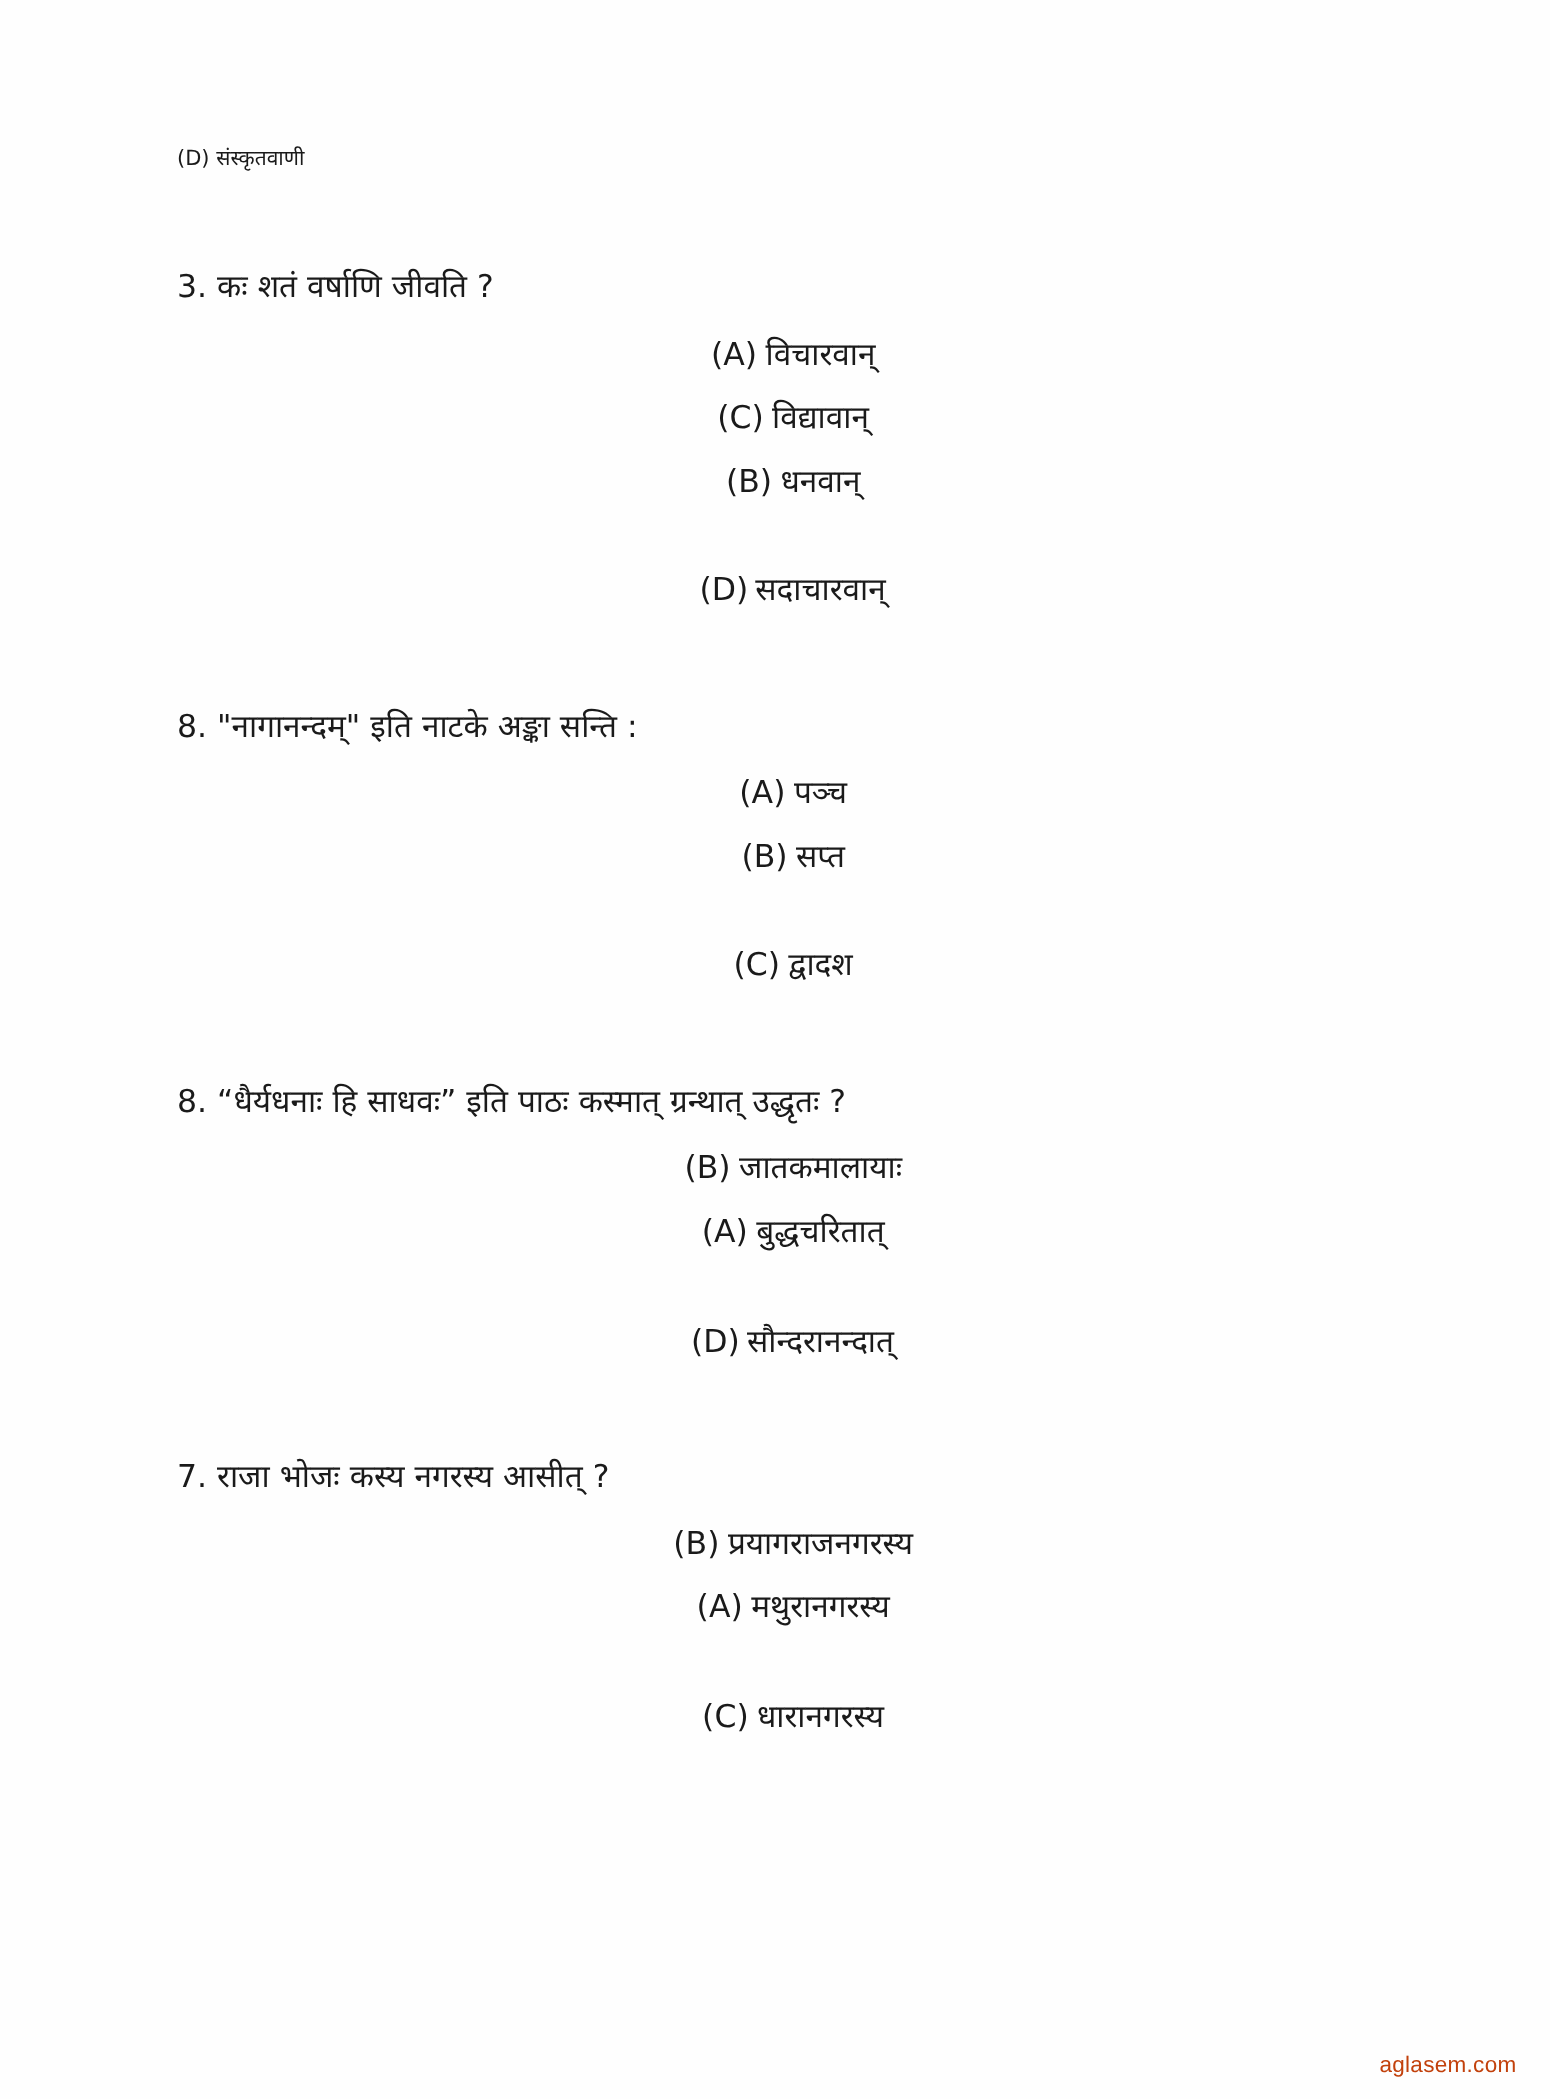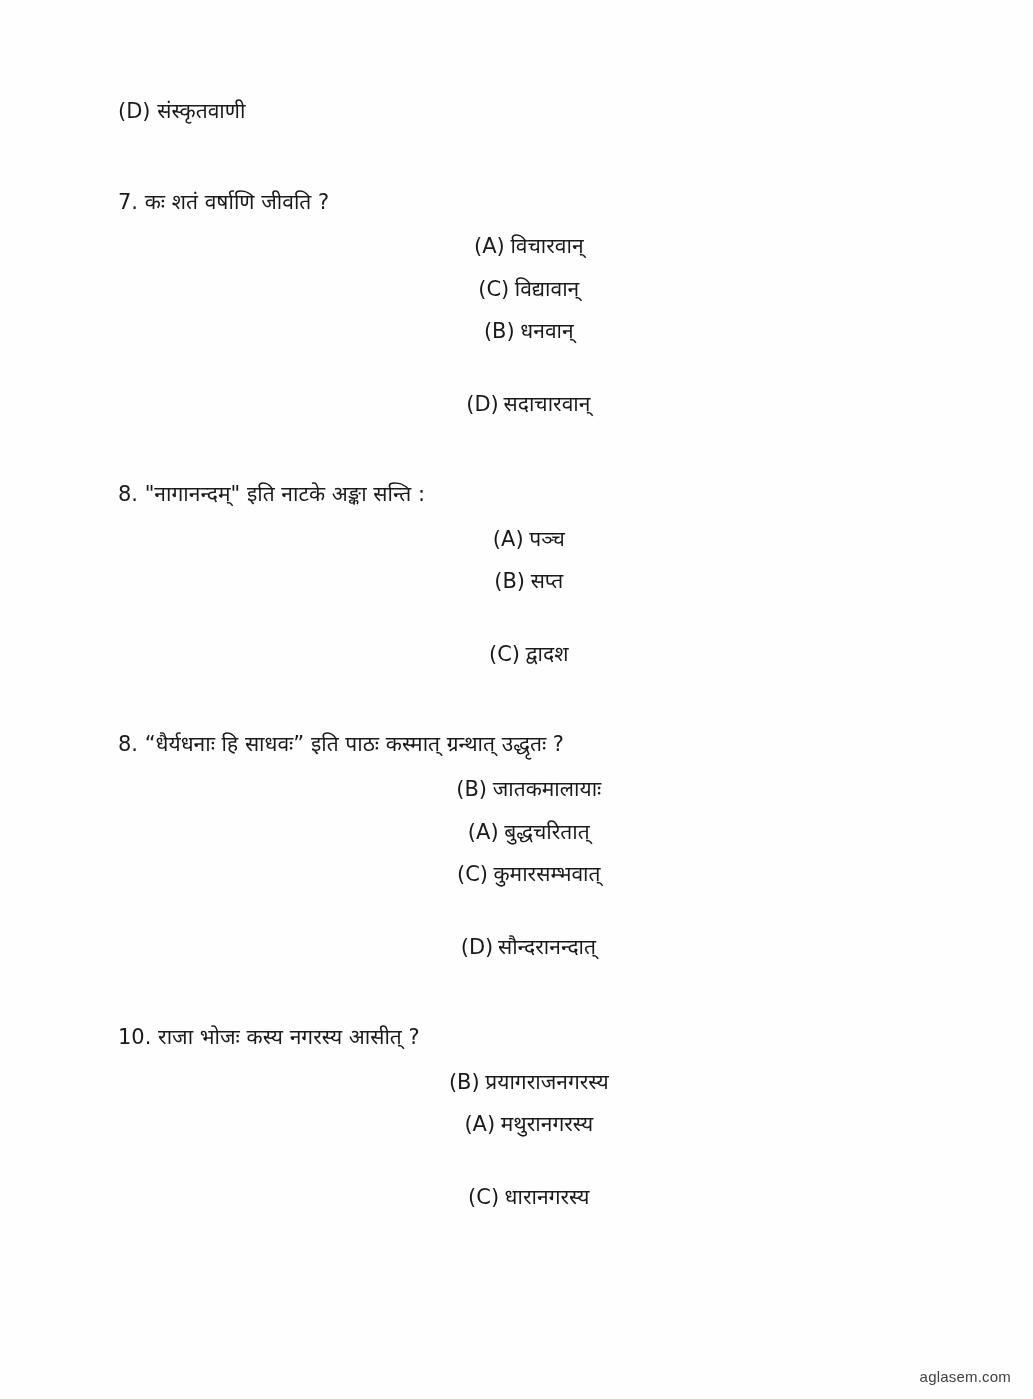--- a/index.html
+++ b/index.html
@@ -20,21 +20,21 @@
     inset: 0;
     background: #fefefe;
   }
   .content {
     position: absolute;
     left: 118px;
     top: 96px;
     width: 810px;
   }
   .orphan-option {
-    font-size: 21px;
+    font-size: 14px;
     line-height: 1.5;
     margin: 0 0 0 0;
     white-space: nowrap;
   }
   .question-block {
     margin-top: 58px;
   }
   .q-stem {
     font-size: 21px;
     line-height: 1.55;
@@ -54,35 +54,35 @@
   }
   .opt-label {
     display: inline-block;
     min-width: 42px;
   }
   .watermark {
     position: absolute;
     right: 22px;
     bottom: 14px;
     font-size: 15px;
-    color: #404040;
+    color: #c2410c;
     font-family: "Liberation Sans", sans-serif;
     letter-spacing: 0.2px;
   }
 </style>
 </head>
 <body>
 
 <div class="page">
   <div class="content">
 
     <p class="orphan-option">(D) संस्कृतवाणी</p>
 
     <div class="question-block">
-      <p class="q-stem">7. कः शतं वर्षाणि जीवति ?</p>
+      <p class="q-stem">3. कः शतं वर्षाणि जीवति ?</p>
       <p class="option">
         <span class="opt-label">(A)</span><span>विचारवान्</span>
       </p>
       <p class="option">
         <span class="opt-label">(C)</span><span>विद्यावान्</span>
       </p>
       <p class="option">
         <span class="opt-label">(B)</span><span>धनवान्</span>
       </p>
       <p class="option">
@@ -105,29 +105,26 @@
 
     <div class="question-block">
       <p class="q-stem">8. “धैर्यधनाः हि साधवः” इति पाठः कस्मात् ग्रन्थात् उद्धृतः ?</p>
       <p class="option">
         <span class="opt-label">(B)</span><span>जातकमालायाः</span>
       </p>
       <p class="option">
         <span class="opt-label">(A)</span><span>बुद्धचरितात्</span>
       </p>
       <p class="option">
-        <span class="opt-label">(C)</span><span>कुमारसम्भवात्</span>
-      </p>
-      <p class="option">
         <span class="opt-label">(D)</span><span>सौन्दरानन्दात्</span>
       </p>
     </div>
 
     <div class="question-block">
-      <p class="q-stem">10. राजा भोजः कस्य नगरस्य आसीत् ?</p>
+      <p class="q-stem">7. राजा भोजः कस्य नगरस्य आसीत् ?</p>
       <p class="option">
         <span class="opt-label">(B)</span><span>प्रयागराजनगरस्य</span>
       </p>
       <p class="option">
         <span class="opt-label">(A)</span><span>मथुरानगरस्य</span>
       </p>
       <p class="option">
         <span class="opt-label">(C)</span><span>धारानगरस्य</span>
       </p>
     </div>

